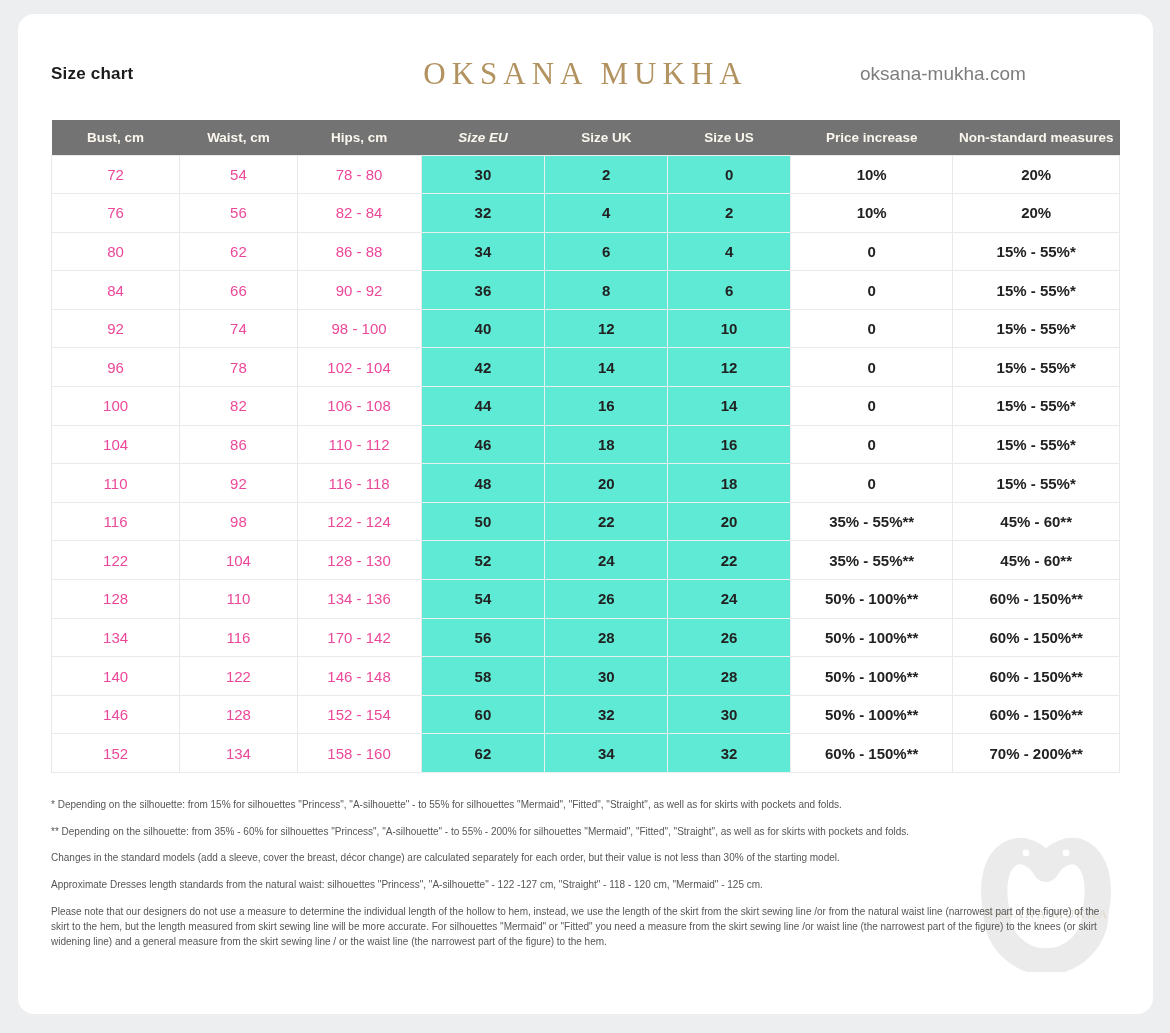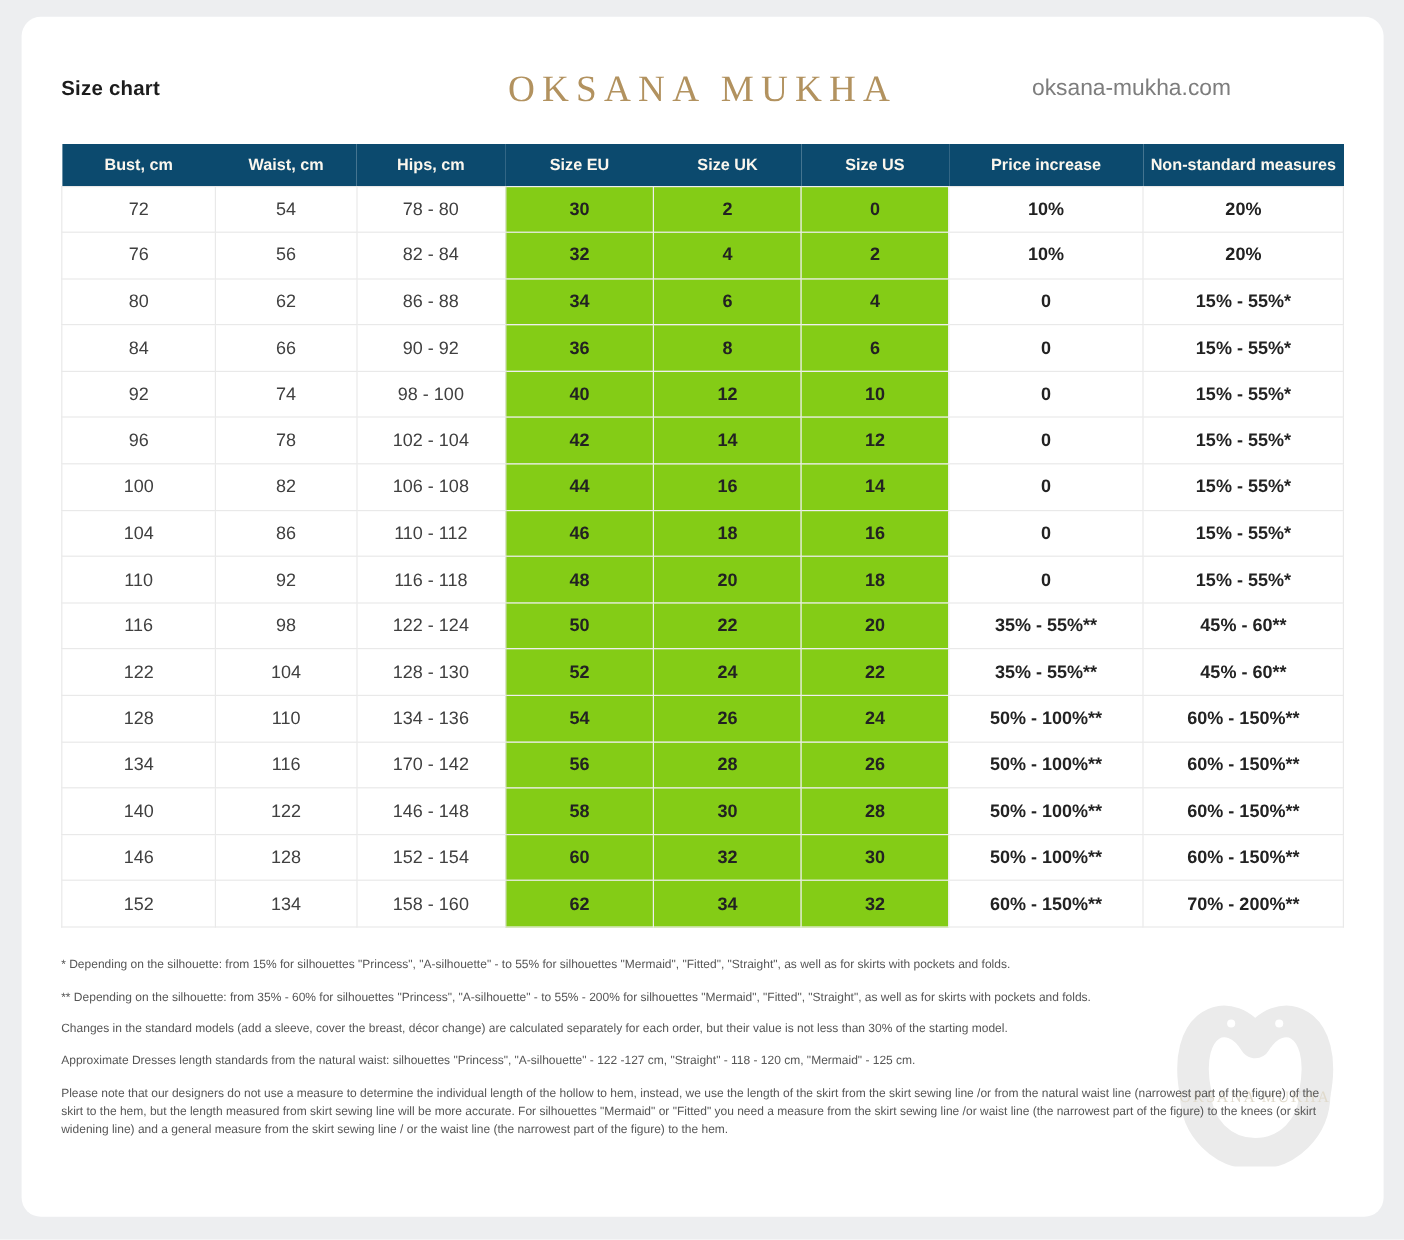--- a/index.html
+++ b/index.html
@@ -48,46 +48,46 @@
     width:260px;
     text-align:left;
   }
   table {
     margin:22px 33px 0 33px;
     width:1069px;
     border-collapse:collapse;
     table-layout:fixed;
   }
   thead th {
-    background:#0c4a6e;
+    background:#737373;
     color:#fbf7ee;
     font-size:13.5px;
     font-weight:700;
     height:35px;
     border:none;
     text-align:center;
   }
   thead th:nth-child(1){width:12.0%;}
   thead th:nth-child(2){width:11.0%;}
   thead th:nth-child(3){width:11.6%;}
-  thead th:nth-child(4){width:11.6%;}
+  thead th:nth-child(4){width:11.6%;font-style:italic;}
   thead th:nth-child(5){width:11.5%;}
   thead th:nth-child(6){width:11.5%;}
   thead th:nth-child(7){width:15.2%;}
   thead th:nth-child(8){width:15.6%;}
   tbody td {
     height:38.6px;
     text-align:center;
     vertical-align:middle;
     border:1px solid #e9e9e9;
     font-size:15px;
     background:#ffffff;
   }
-  td.c-muted { color:#404040; font-weight:400; }
-  td.c-size  { color:#222222; font-weight:700; background:#84cc16; border-color:#eeeeee; }
+  td.c-muted { color:#ec4899; font-weight:400; }
+  td.c-size  { color:#222222; font-weight:700; background:#5eead4; border-color:#eeeeee; }
   td.c-strong{ color:#222222; font-weight:700; }
   .footnotes {
     position:relative;
     z-index:1;
     margin:24px 33px 0 33px;
   }
   .footnotes p {
     font-size:10px;
     color:#565656;
     line-height:1.52;

